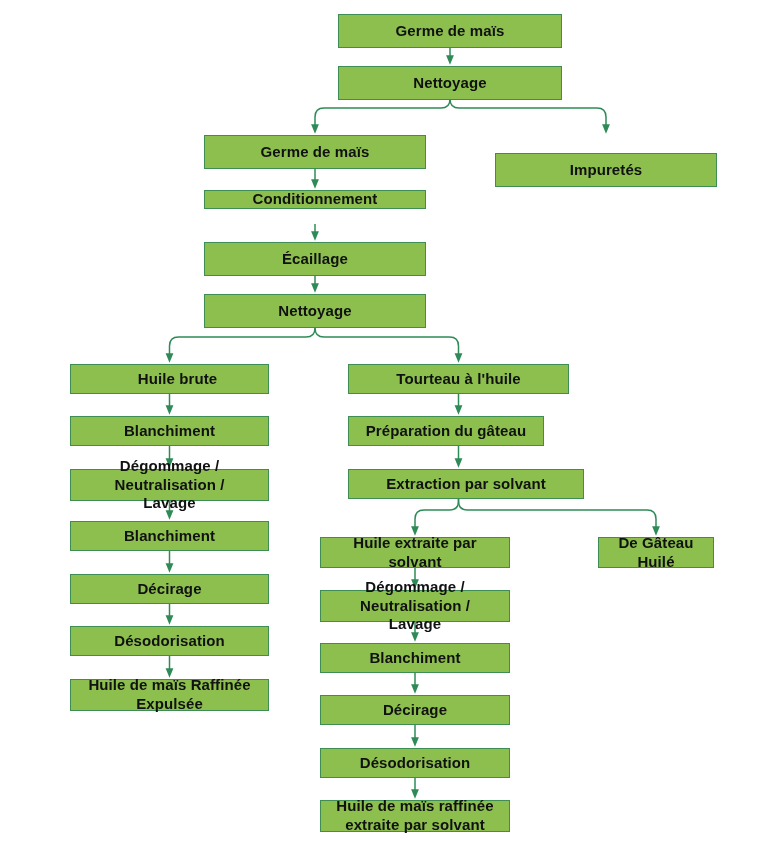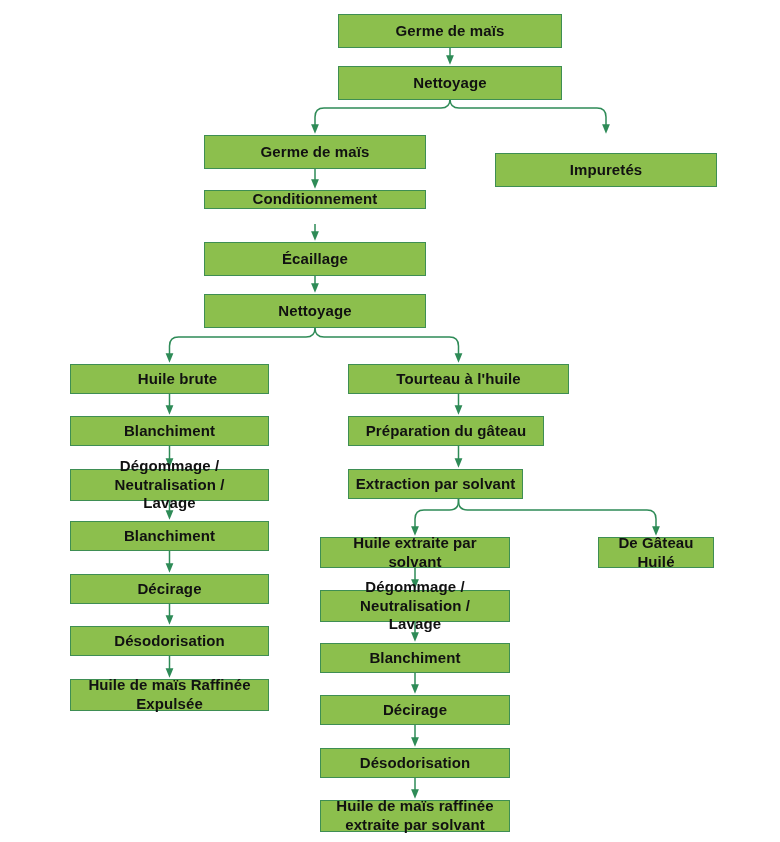--- a/index.html
+++ b/index.html
@@ -129,21 +129,21 @@
       <div class="node" style="left: 70px; top: 679px; width: 199px; height: 32px; background: rgb(140, 191, 77); border-color: rgb(62, 142, 83);">
         <span class="node-label" style="color: rgb(17, 17, 17);">Huile de maïs Raffinée
 Expulsée</span>
       </div>
       <div class="node" style="left: 348px; top: 364px; width: 221px; height: 30px; background: rgb(140, 191, 77); border-color: rgb(62, 142, 83);">
         <span class="node-label" style="color: rgb(17, 17, 17);">Tourteau à l'huile</span>
       </div>
       <div class="node" style="left: 348px; top: 416px; width: 196px; height: 30px; background: rgb(140, 191, 77); border-color: rgb(62, 142, 83);">
         <span class="node-label" style="color: rgb(17, 17, 17);">Préparation du gâteau</span>
       </div>
-      <div class="node" style="left: 348px; top: 469px; width: 175px; height: 30px; background: rgb(140, 191, 77); border-color: rgb(62, 142, 83);">
+      <div class="node" style="left: 348px; top: 469px; width: 236px; height: 30px; background: rgb(140, 191, 77); border-color: rgb(62, 142, 83);">
         <span class="node-label" style="color: rgb(17, 17, 17);">Extraction par solvant</span>
       </div>
       <div class="node" style="left: 320px; top: 537px; width: 190px; height: 31px; background: rgb(140, 191, 77); border-color: rgb(62, 142, 83);">
         <span class="node-label" style="color: rgb(17, 17, 17);">Huile extraite par solvant</span>
       </div>
       <div class="node" style="left: 598px; top: 537px; width: 116px; height: 31px; background: rgb(140, 191, 77); border-color: rgb(62, 142, 83);">
         <span class="node-label" style="color: rgb(17, 17, 17);">De Gâteau Huilé</span>
       </div>
       <div class="node" style="left: 320px; top: 590px; width: 190px; height: 32px; background: rgb(140, 191, 77); border-color: rgb(62, 142, 83);">
         <span class="node-label" style="color: rgb(17, 17, 17);">Dégommage / Neutralisation /

